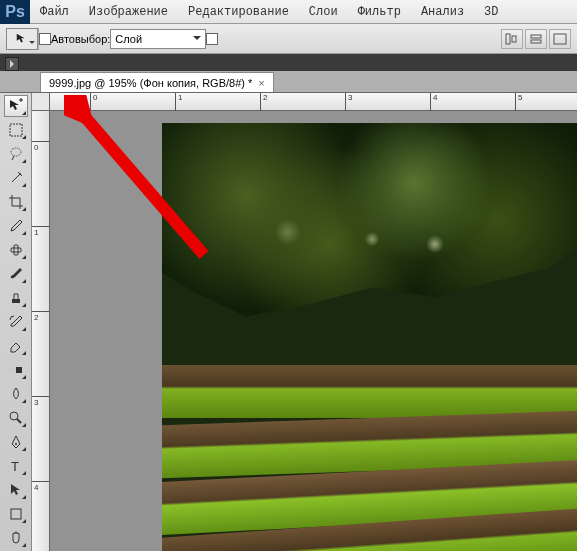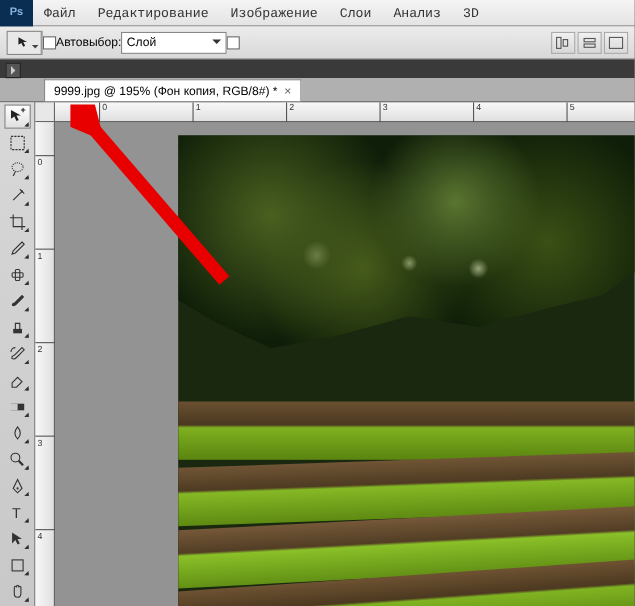--- a/index.html
+++ b/index.html
@@ -1,19 +1,19 @@
 <!DOCTYPE html>
 <html><head>
 <meta charset="utf-8">
 <style>
 * { margin: 0; padding: 0; box-sizing: border-box; font-family: Tahoma, Arial, sans-serif; }
 body { width: 577px; height: 551px; overflow: hidden; background: #b8b8b8; position: relative; }
 
 .menubar { height: 24px; background: linear-gradient(#f4f4f4, #e4e4e4); border-bottom: 1px solid #999; display: flex; align-items: center; }
-.ps-logo { width: 30px; height: 24px; background: #0a2e52; color: #8ab5e0; display: flex; align-items: center; justify-content: center; font-weight: bold; font-size: 10px; }
+.ps-logo { width: 30px; height: 24px; background: #0a2e52; color: #8ab5e0; display: flex; align-items: center; justify-content: center; font-weight: bold; font-size: 16px; }
 .menu-item { padding: 0 10px; font-size: 12px; color: #333; cursor: default; line-height: 24px; font-family: Liberation Mono, monospace; }
 
 .optbar { height: 30px; background: linear-gradient(#ececec, #d8d8d8); border-bottom: 1px solid #999; display: flex; align-items: center; padding-left: 6px; gap: 0; font-size: 11px; }
 .tool-ind { width: 32px; height: 22px; background: #e8e8e8; border: 1px solid #888; display: flex; align-items: center; justify-content: center; position: relative; }
 .tool-ind svg { width: 14px; height: 14px; }
 .tool-ind::after { content: ""; position: absolute; right: 2px; bottom: 2px; border: 3px solid transparent; border-top-color: #444; }
 .divider { width: 1px; height: 22px; background: #aaa; }
 .cb { width: 12px; height: 12px; border: 1px solid #666; background: #fff; }
 .select { width: 96px; height: 20px; background: #fff; border: 1px solid #888; display: flex; align-items: center; justify-content: space-between; padding: 0 4px; font-size: 11px; }
 .select::after { content: ""; border: 4px solid transparent; border-top-color: #333; margin-top: 3px; }
@@ -60,23 +60,24 @@
 .t4 { top: 91%; height: 12%; background: linear-gradient(#6e5232 0%, #4c3920 40%, #80b322 45%, #5c8810 100%); transform: skewY(-4deg); }
 
 .arrow-annot { position: absolute; left: 32px; top: 2px; pointer-events: none; }
 </style>
 </head>
 <body>
 
 <div class="menubar">
   <div class="ps-logo">Ps</div>
   <div class="menu-item">Файл</div>
+  <div class="menu-item">Изображение</div>
   <div class="menu-item">Редактирование</div>
-  <div class="menu-item">Изображение</div>
   <div class="menu-item">Слои</div>
+  <div class="menu-item">Фильтр</div>
   <div class="menu-item">Анализ</div>
   <div class="menu-item">3D</div>
 </div>
 
 <div class="optbar">
   <div class="tool-ind">
     <svg viewBox="0 0 16 16">
         <path d="M2 2 L2 10 L5 8 L7 12 L9 11 L7 7 L11 7 Z" fill="#222"></path>
       </svg>
   </div>

